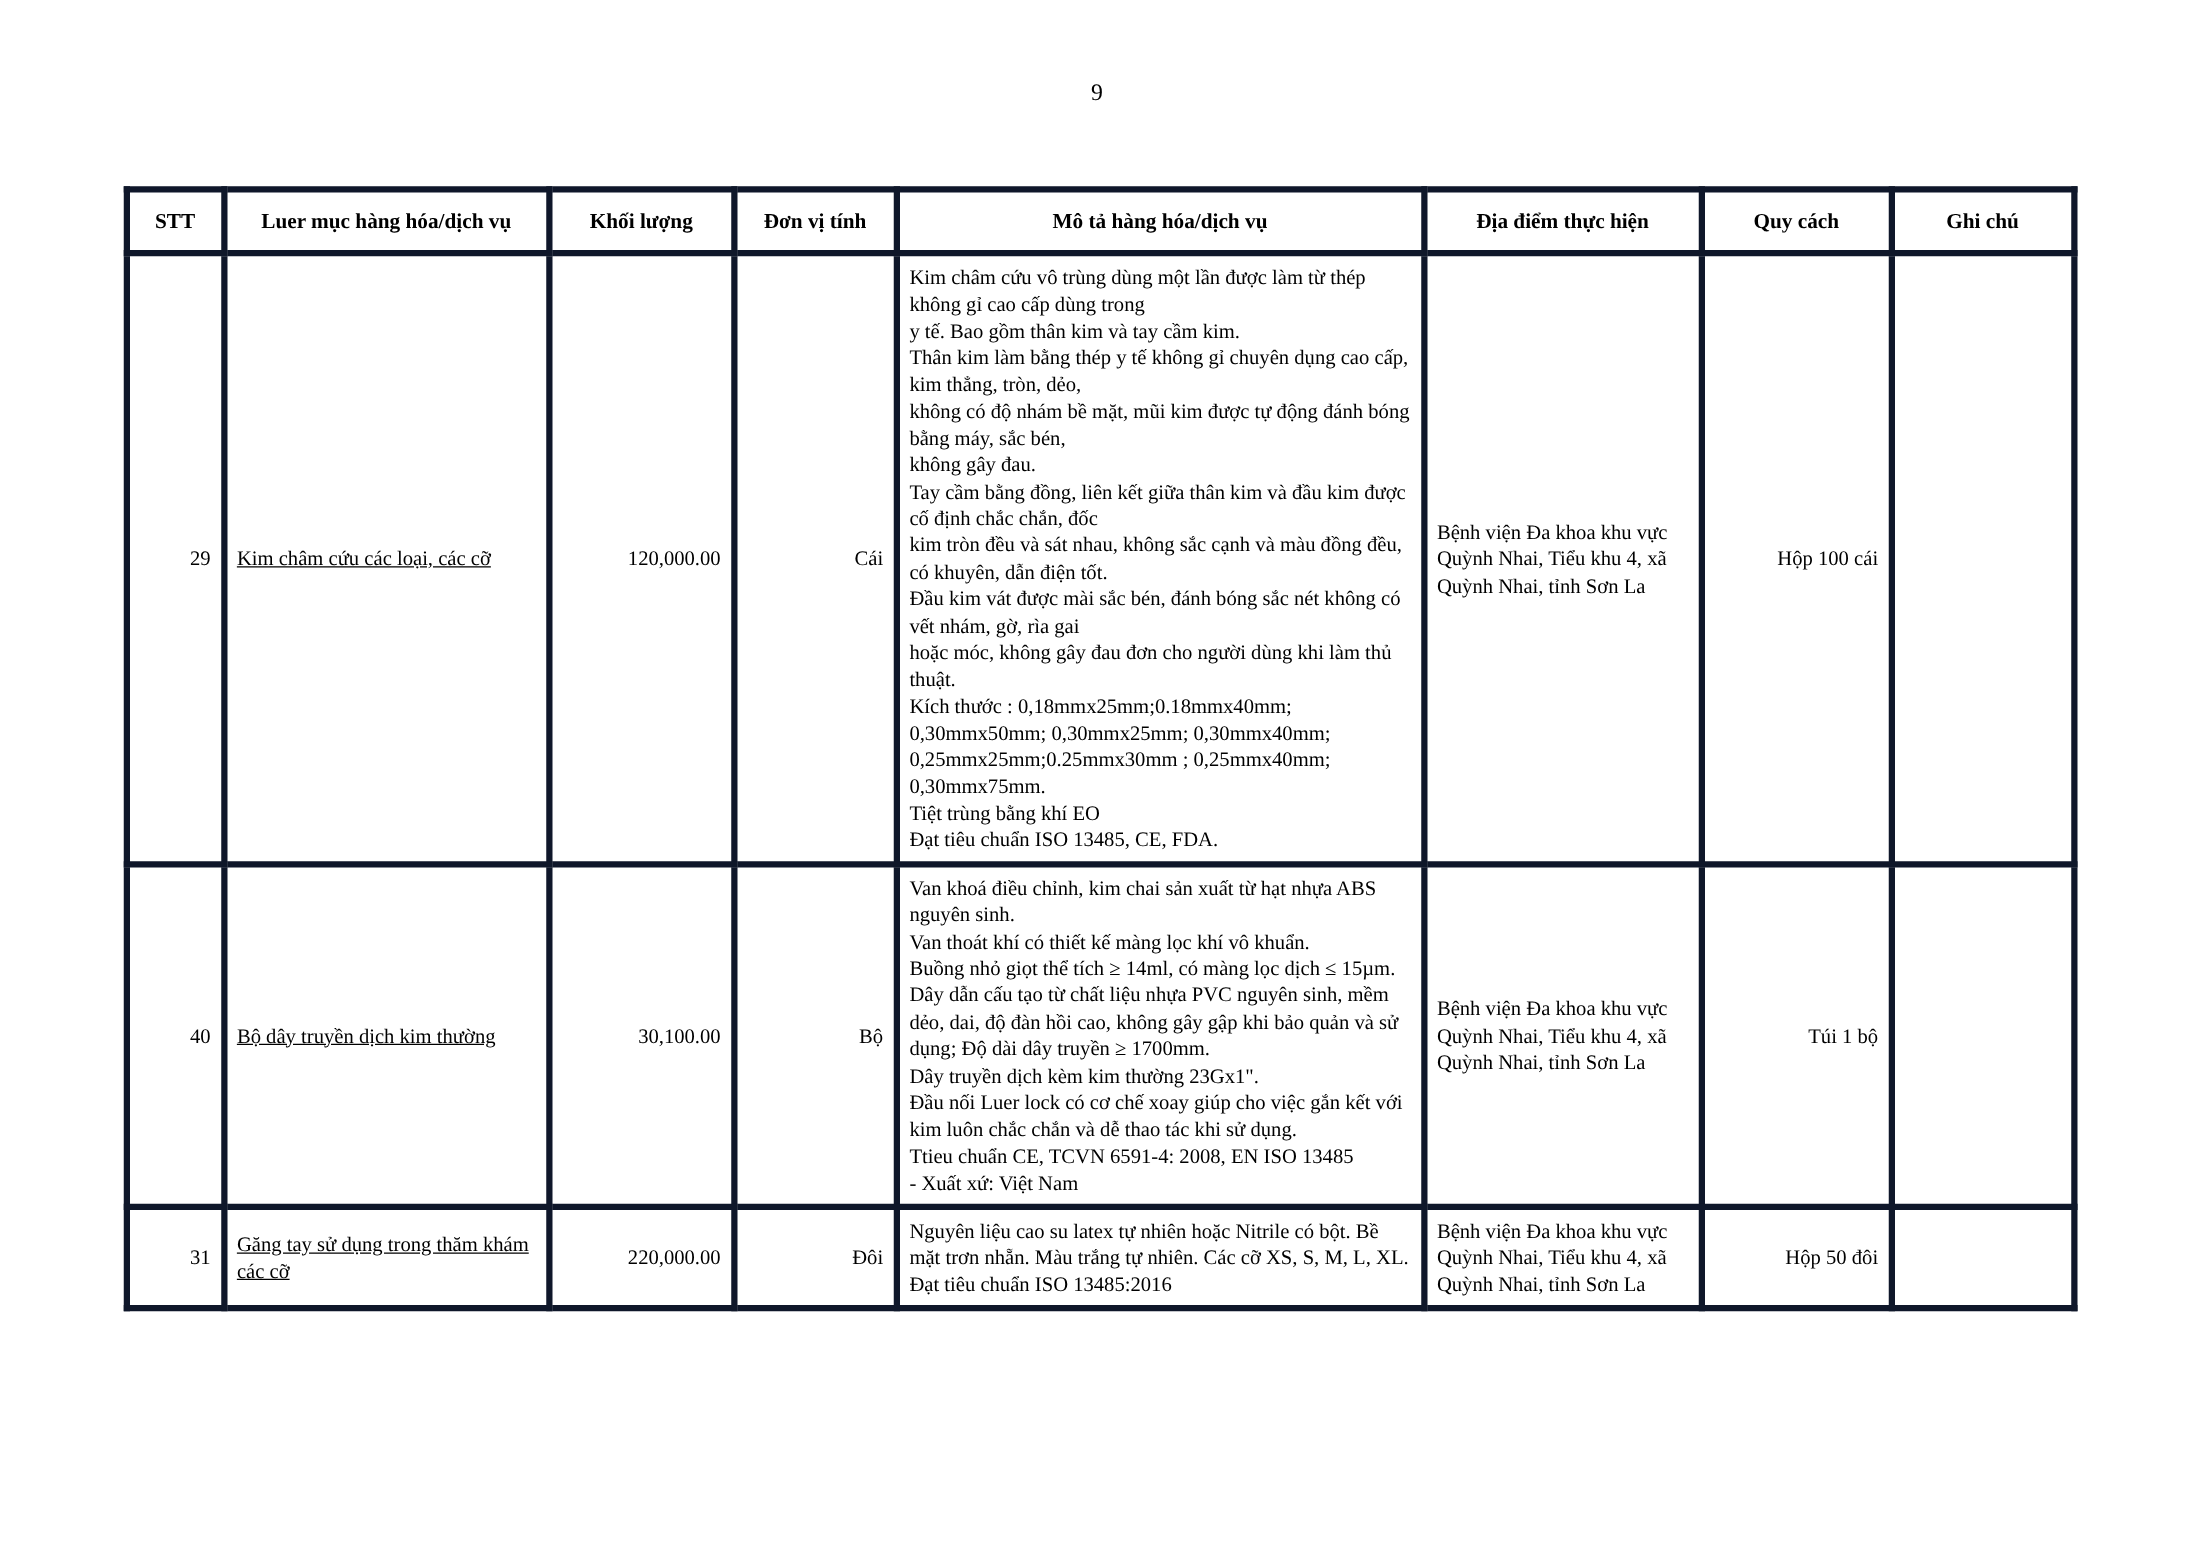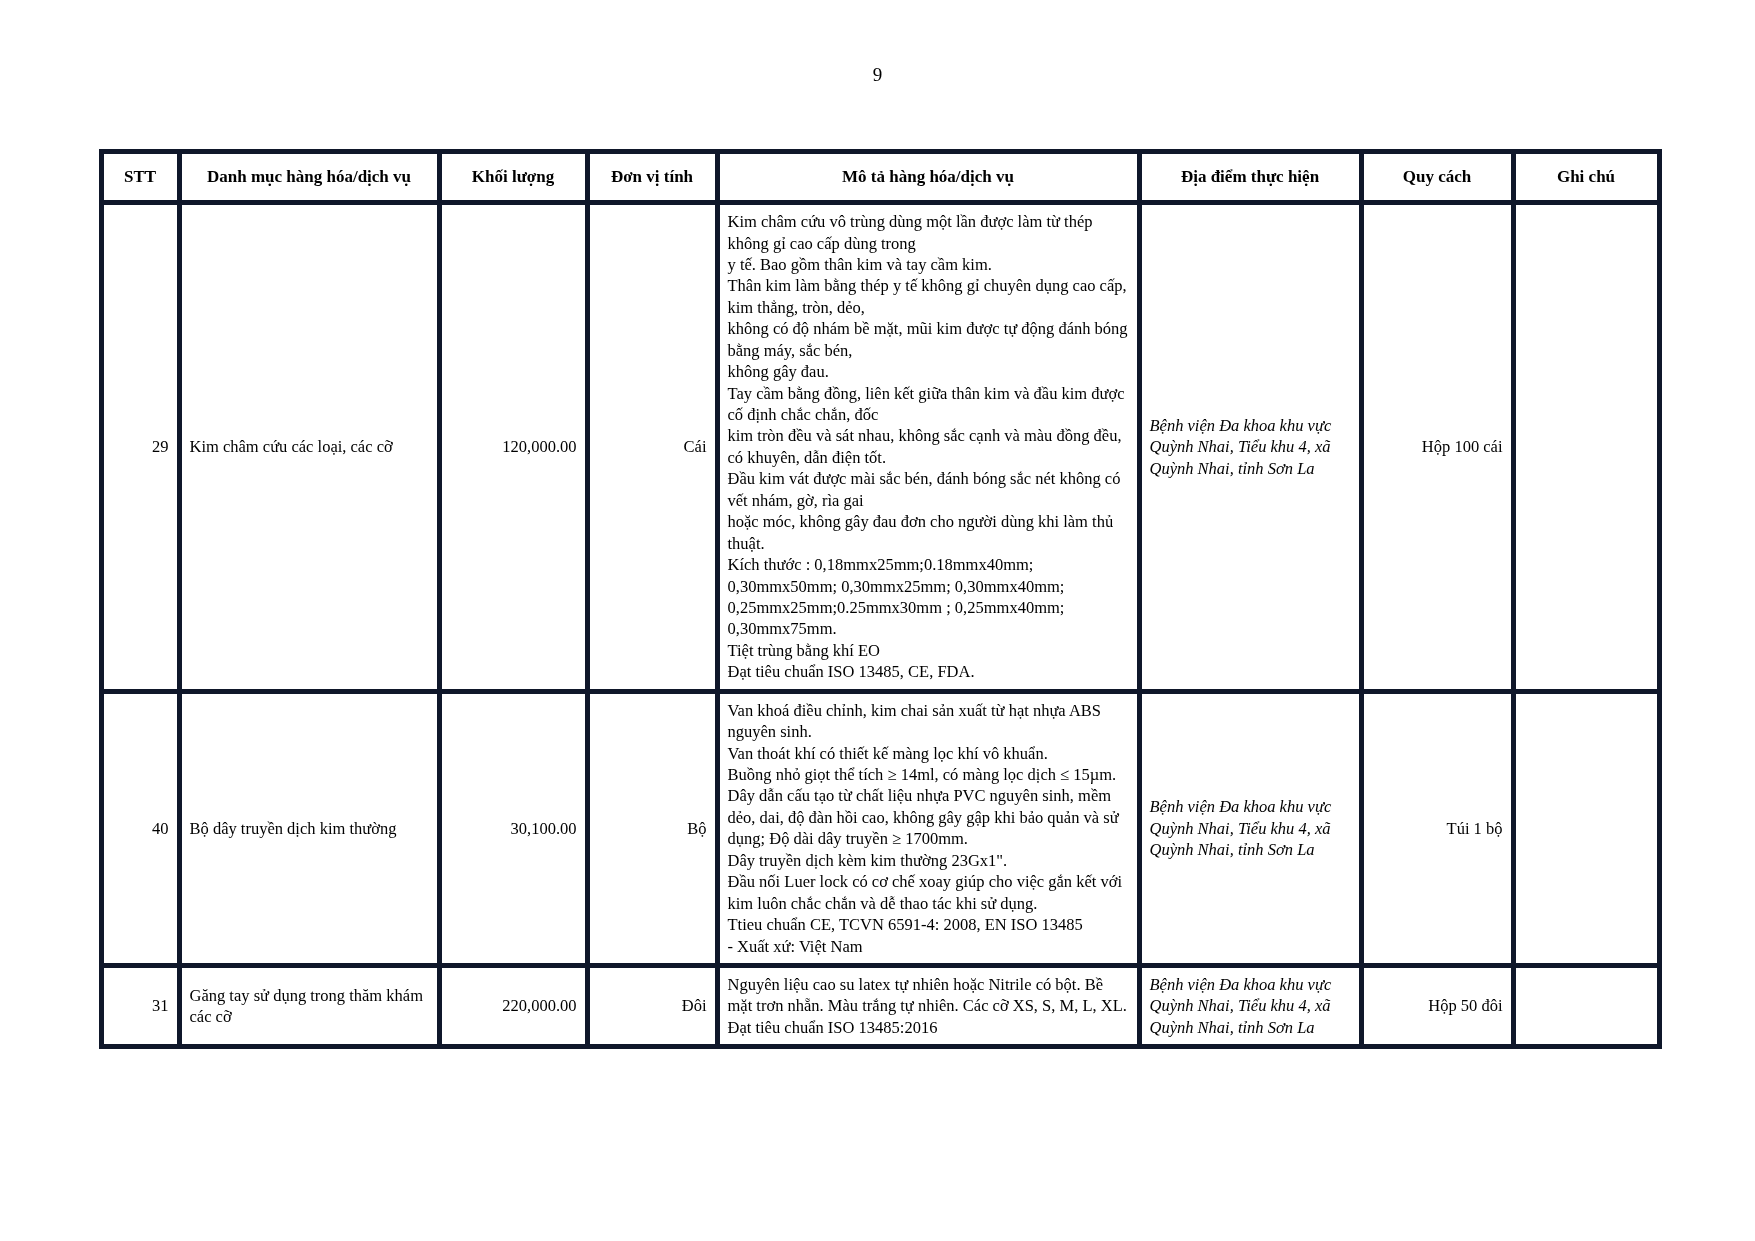--- a/index.html
+++ b/index.html
@@ -57,22 +57,22 @@
   col.c-name     { width: 260px; }
   col.c-qty      { width: 148px; }
   col.c-unit     { width: 130px; }
   col.c-desc     { width: 422px; }
   col.c-place    { width: 222px; }
   col.c-spec     { width: 152px; }
   col.c-note     { width: 146px; }
 
   td.ctr { text-align: right; vertical-align: middle; }
   td.desc { white-space: pre-line; vertical-align: top; padding-top: 10px; }
-  td.place { white-space: pre-line; vertical-align: middle; font-style: italic; }
-  td.name { vertical-align: middle; }
+  td.place { white-space: pre-line; vertical-align: middle; }
+  td.name { vertical-align: middle; text-decoration: underline; }
   td.spec { text-align: right; vertical-align: middle; }
 
   
   tr.row-29 td.ctr, tr.row-29 td.name, tr.row-29 td.place, tr.row-29 td.spec { vertical-align: middle; }
   tr.row-30 td.ctr, tr.row-30 td.name, tr.row-30 td.place, tr.row-30 td.spec { vertical-align: middle; }
   tr.row-31 td.desc { vertical-align: top; }
   tr.row-31 td.ctr, tr.row-31 td.name, tr.row-31 td.place, tr.row-31 td.spec { vertical-align: middle; }
 </style>
 </head>
 <body>
@@ -89,21 +89,21 @@
         <col class="c-qty">
         <col class="c-unit">
         <col class="c-desc">
         <col class="c-place">
         <col class="c-spec">
         <col class="c-note">
       </colgroup>
       <thead>
         <tr>
           <th>STT</th>
-          <th>Danh mục hàng hóa/dịch vụ</th>
+          <th>Luer mục hàng hóa/dịch vụ</th>
           <th>Khối lượng</th>
           <th>Đơn vị tính</th>
           <th>Mô tả hàng hóa/dịch vụ</th>
           <th>Địa điểm thực hiện</th>
           <th>Quy cách</th>
           <th>Ghi chú</th>
         </tr>
       </thead>
       <tbody>
         <tr class="row-29">

